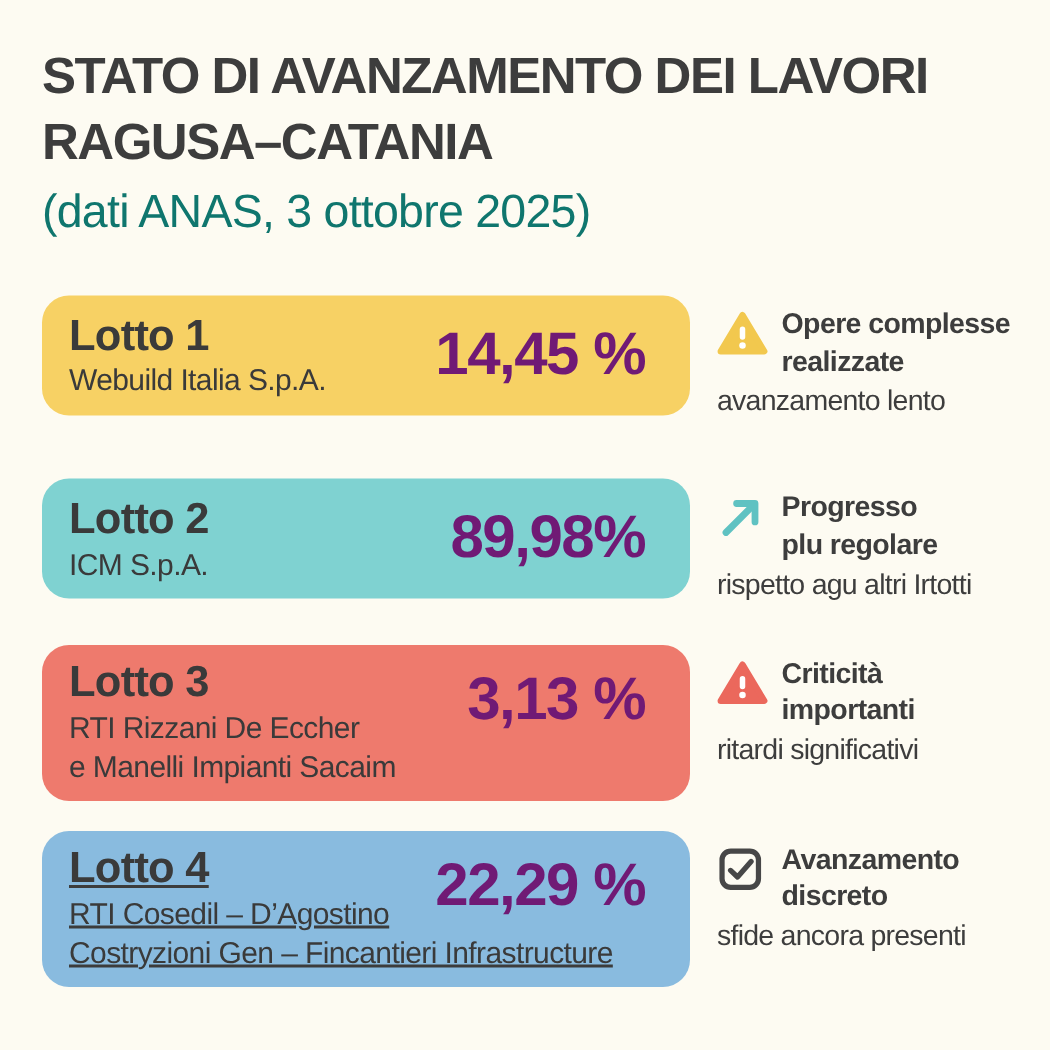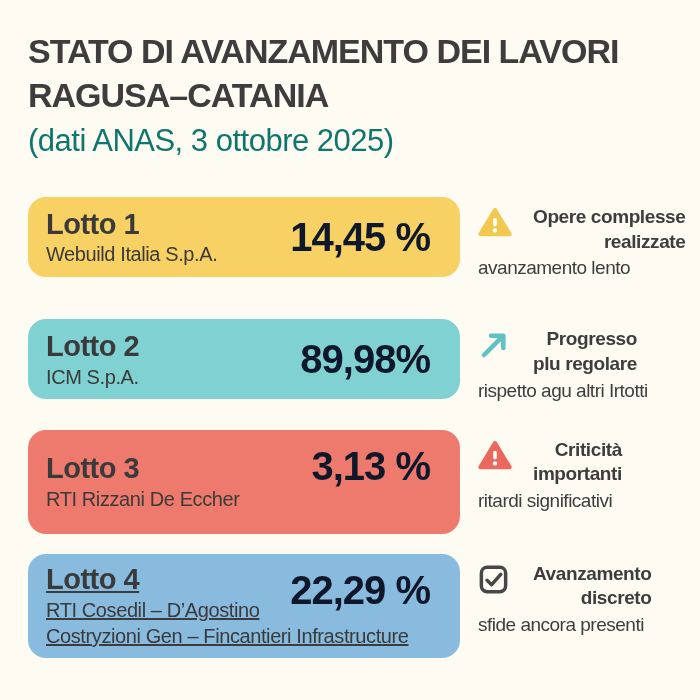--- a/index.html
+++ b/index.html
@@ -63,28 +63,28 @@
     white-space: nowrap;
   }
   .percent {
     position: absolute;
     right: 30px;
     top: 50%;
     transform: translateY(-50%);
     font-size: 40px;
     font-weight: 700;
     letter-spacing: -1px;
-    color: #0f172a;
+    color: #701a75;
     white-space: nowrap;
   }
   .card.tall .percent { top: 14px; transform: none; }
 
   
   .note { padding-top: 8px; }
-  .note-head { display: flex; align-items: flex-start; gap: 21px; text-align: right; }
+  .note-head { display: flex; align-items: flex-start; gap: 9px; }
   .note-icon { flex: 0 0 auto; width: 34px; display: flex; margin-top: 2px; }
   .note-title {
     font-size: 19px;
     font-weight: 700;
     letter-spacing: -0.4px;
     line-height: 1.3;
     color: #3D3D3D;
   }
   .note-title span { display: block; white-space: nowrap; }
   .note-sub {
@@ -154,20 +154,21 @@
           </span>
         </div>
         <div class="note-sub">rispetto agu altri Irtotti</div>
       </div>
     </div>
 
     <div class="row row-gap-c">
       <div class="card tall" style="background: rgb(238, 122, 109);">
         <div class="lot-name">Lotto 3</div>
         <div class="company">RTI Rizzani De Eccher</div>
+        <div class="company">e Manelli Impianti Sacaim</div>
         <div class="percent">3,13 %</div>
       </div>
       <div class="note">
         <div class="note-head">
           <span class="note-icon">
             <svg viewBox="0 0 24 22" width="34" height="31">
               <path class="ic-fill ic-stroke" d="M12 2.2 L22.3 19.3 H1.7 Z" stroke-width="3" stroke-linejoin="round" fill="#EB685C" stroke="#EB685C"></path>
               <rect class="tri-glyph" x="10.7" y="7.6" width="2.6" height="6.2" rx="1.3"></rect>
               <circle class="tri-glyph" cx="12" cy="16.6" r="1.55"></circle>
             </svg>

